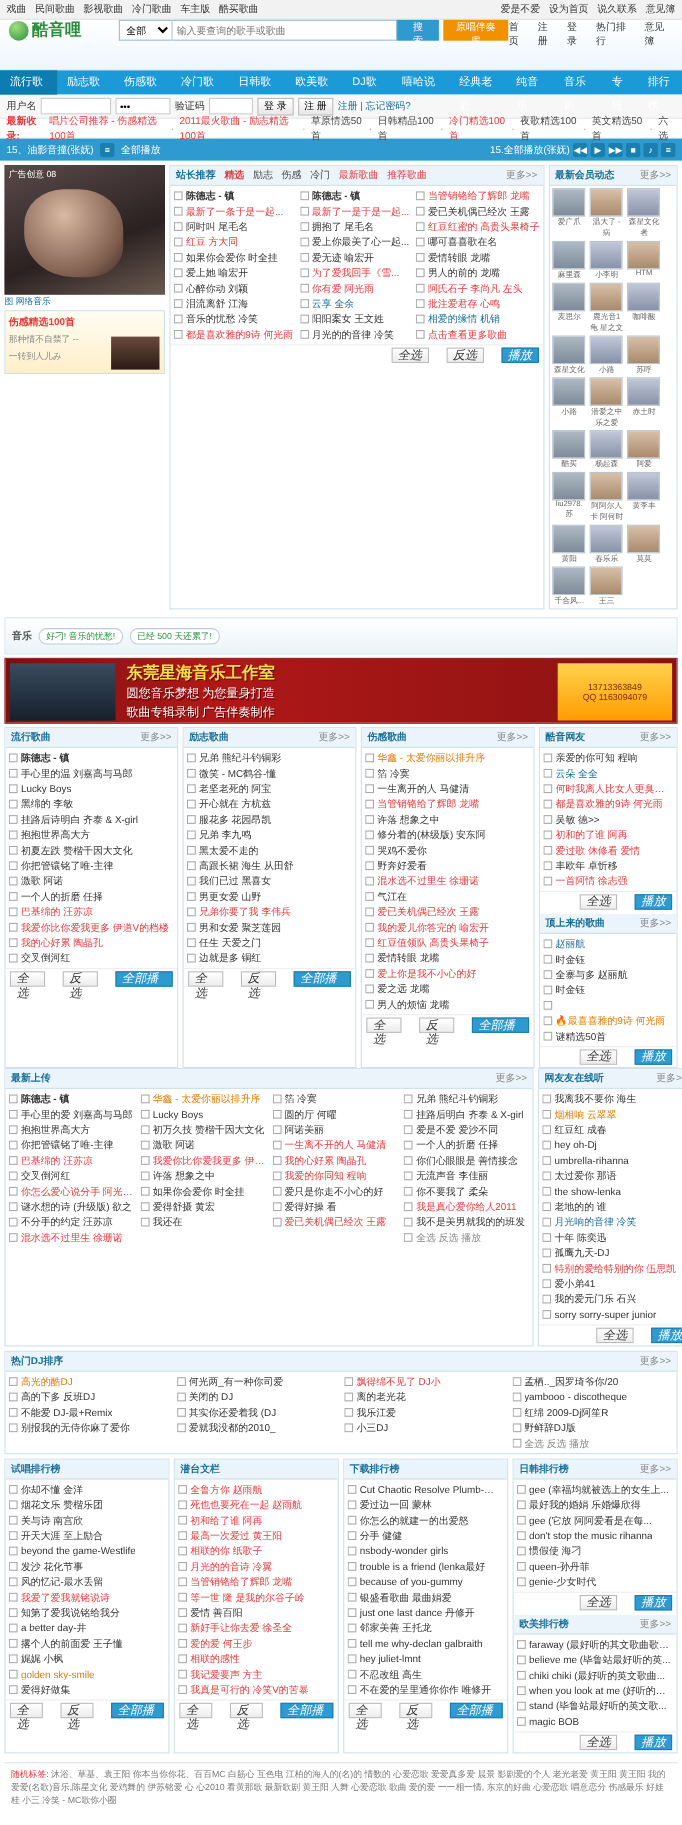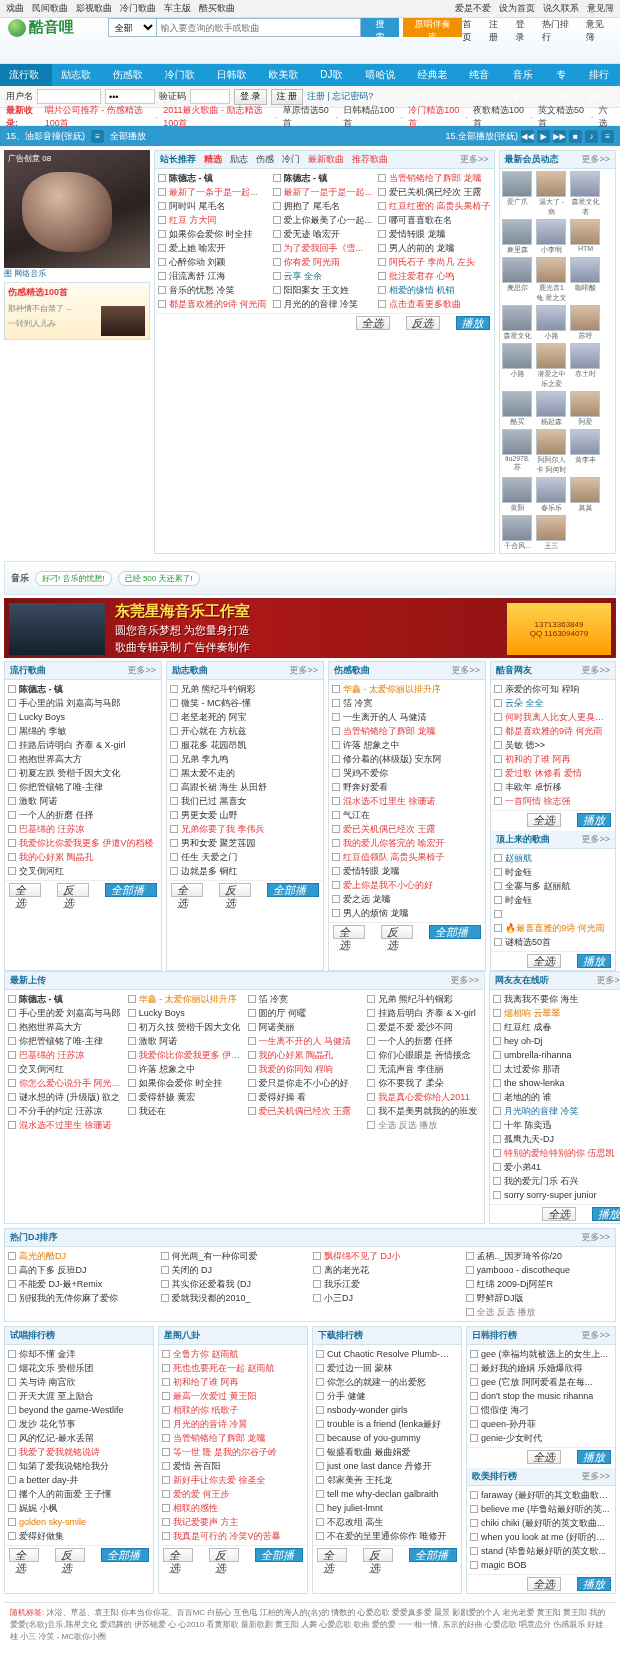--- a/index.html
+++ b/index.html
@@ -1344,21 +1344,21 @@
           </div>
         </div>
       <div class="ftrow">
         <span class="ftbtn">全选</span>
         <span class="ftbtn">反选</span>
         <span class="ftbtn blue">全部播放</span>
       </div>
     </div>
     <div class="panel">
       <div class="panel-hd">
-        <span>星阁八卦</span>
+        <span>潜台文栏</span>
       </div>
       <div class="mcol" id="rk1">
           <div class="li">
             <span class="cb"></span>
             <a class="red">全鲁方你 赵雨航</a>
           </div>
           <div class="li">
             <span class="cb"></span>
             <a class="red">死也也要死在一起 赵雨航</a>
           </div>

